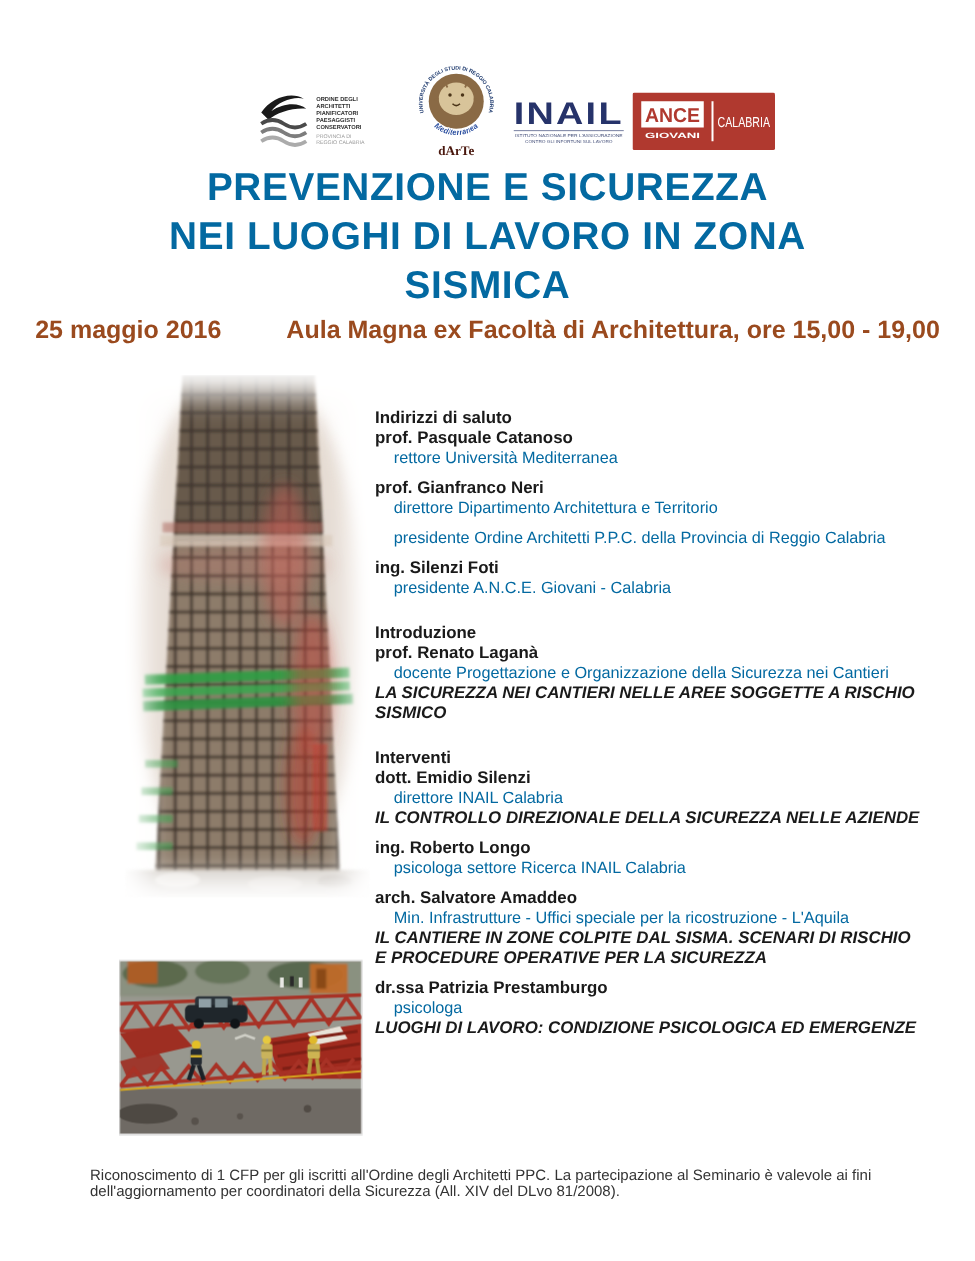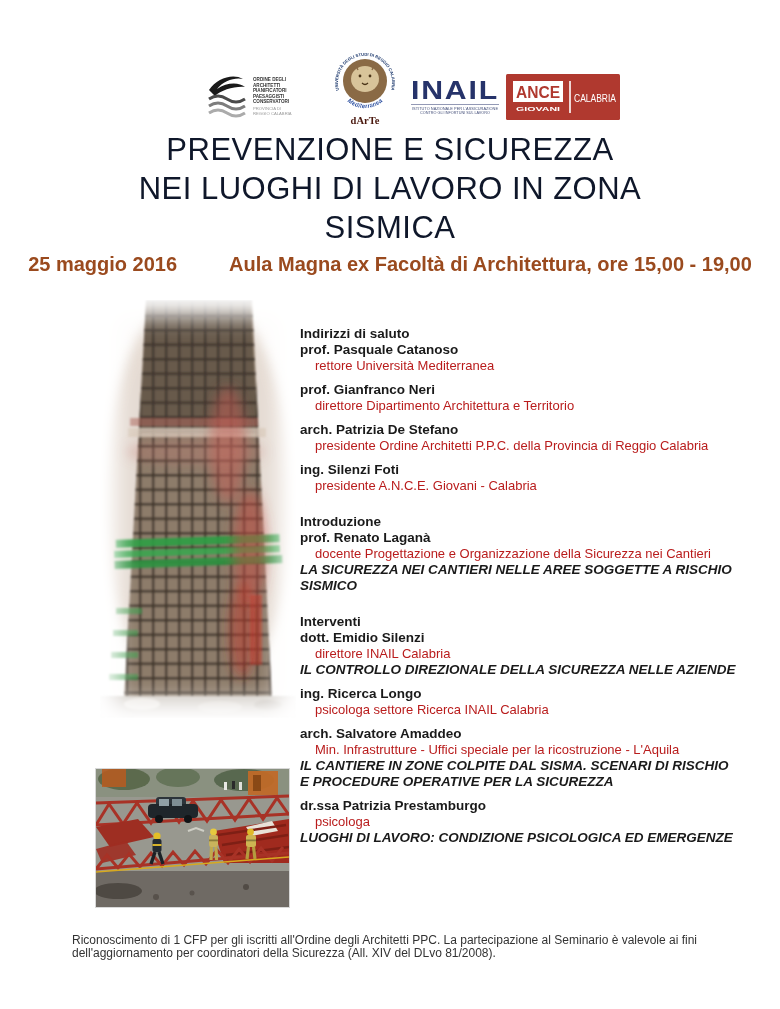--- a/index.html
+++ b/index.html
@@ -10,22 +10,22 @@
   
   .logo { position:absolute; }
   .logo svg { display:block; }
   .logo-arch  { left:205px; top:68px;  width:106px; height:54px; }
   .logo-seal  { left:322px; top:48px;  width:86px;  height:84px; }
   .logo-inail { left:410px; top:78px;  width:94px;  height:42px; }
   .logo-ance  { left:506px; top:74px;  width:114px; height:46px;border-radius:12px; }
   
   .title {
     position:absolute; top:130px; left:40px; right:40px;
-    text-align:center; font-weight:normal; font-size:31px; line-height:39px;
-    color:#0f172a; letter-spacing:0.5px;
+    text-align:center; font-weight:bold; font-size:31px; line-height:39px;
+    color:#0369a1; letter-spacing:0.5px;
   }
   .subline {
     position:absolute; top:253px; left:0; width:100%;
     display:flex; justify-content:center; gap:52px;
     font-weight:bold; font-size:20px; color:#9a4a1e;
   }
   
   .photo { position:absolute; }
   .photo svg { display:block; }
   .photo-building { left:100px; top:300px; width:196px; height:418px; }
@@ -38,21 +38,21 @@
     border:1px solid #d8d8d8; box-sizing:content-box;
   }
   
   .program {
     position:absolute; left:300px; top:326px; width:468px;
     font-size:13px; line-height:16px; color:#222222;
   }
   .section + .section { margin-top:20px; }
   .item + .item { margin-top:8px; }
   .heading, .name { font-weight:bold; font-size:13.5px; color:#1a1a1a; }
-  .role { color:#b91c1c;padding-left:15px; }
+  .role { color:#0369a1;padding-left:15px; }
   .talk { font-weight:bold; font-style:italic; font-size:13.5px; max-width:440px; color:#1a1a1a; }
   
   .footer {
     position:absolute; left:72px; top:934px; width:648px;
     font-size:12px; line-height:13px; color:#333333;
   }
 </style>
 </head>
 <body>
 
@@ -268,21 +268,20 @@
       <div class="heading">Indirizzi di saluto</div>
       <div class="item">
         <div class="name">prof. Pasquale Catanoso</div>
         <div class="role">rettore Università Mediterranea</div>
       </div>
       <div class="item">
         <div class="name">prof. Gianfranco Neri</div>
         <div class="role">direttore Dipartimento Architettura e Territorio</div>
       </div>
       <div class="item">
-        <div class="name">arch. Patrizia De Stefano</div>
         <div class="role">presidente Ordine Architetti P.P.C. della Provincia di Reggio Calabria</div>
       </div>
       <div class="item">
         <div class="name">ing. Silenzi Foti</div>
         <div class="role">presidente  A.N.C.E. Giovani - Calabria</div>
       </div>
     </section>
 
     <section class="section">
       <div class="heading">Introduzione</div>
@@ -294,21 +293,21 @@
     </section>
 
     <section class="section">
       <div class="heading">Interventi</div>
       <div class="item">
         <div class="name">dott. Emidio Silenzi</div>
         <div class="role">direttore INAIL Calabria</div>
         <div class="talk">IL CONTROLLO DIREZIONALE DELLA SICUREZZA NELLE AZIENDE</div>
       </div>
       <div class="item">
-        <div class="name">ing. Ricerca Longo</div>
+        <div class="name">ing. Roberto Longo</div>
         <div class="role">psicologa settore Ricerca INAIL Calabria</div>
       </div>
       <div class="item">
         <div class="name">arch. Salvatore Amaddeo</div>
         <div class="role">Min. Infrastrutture - Uffici speciale per la ricostruzione -  L'Aquila</div>
         <div class="talk">IL CANTIERE IN ZONE COLPITE DAL SISMA. SCENARI DI RISCHIO E PROCEDURE OPERATIVE PER LA SICUREZZA</div>
       </div>
       <div class="item">
         <div class="name">dr.ssa Patrizia Prestamburgo</div>
         <div class="role">psicologa</div>

